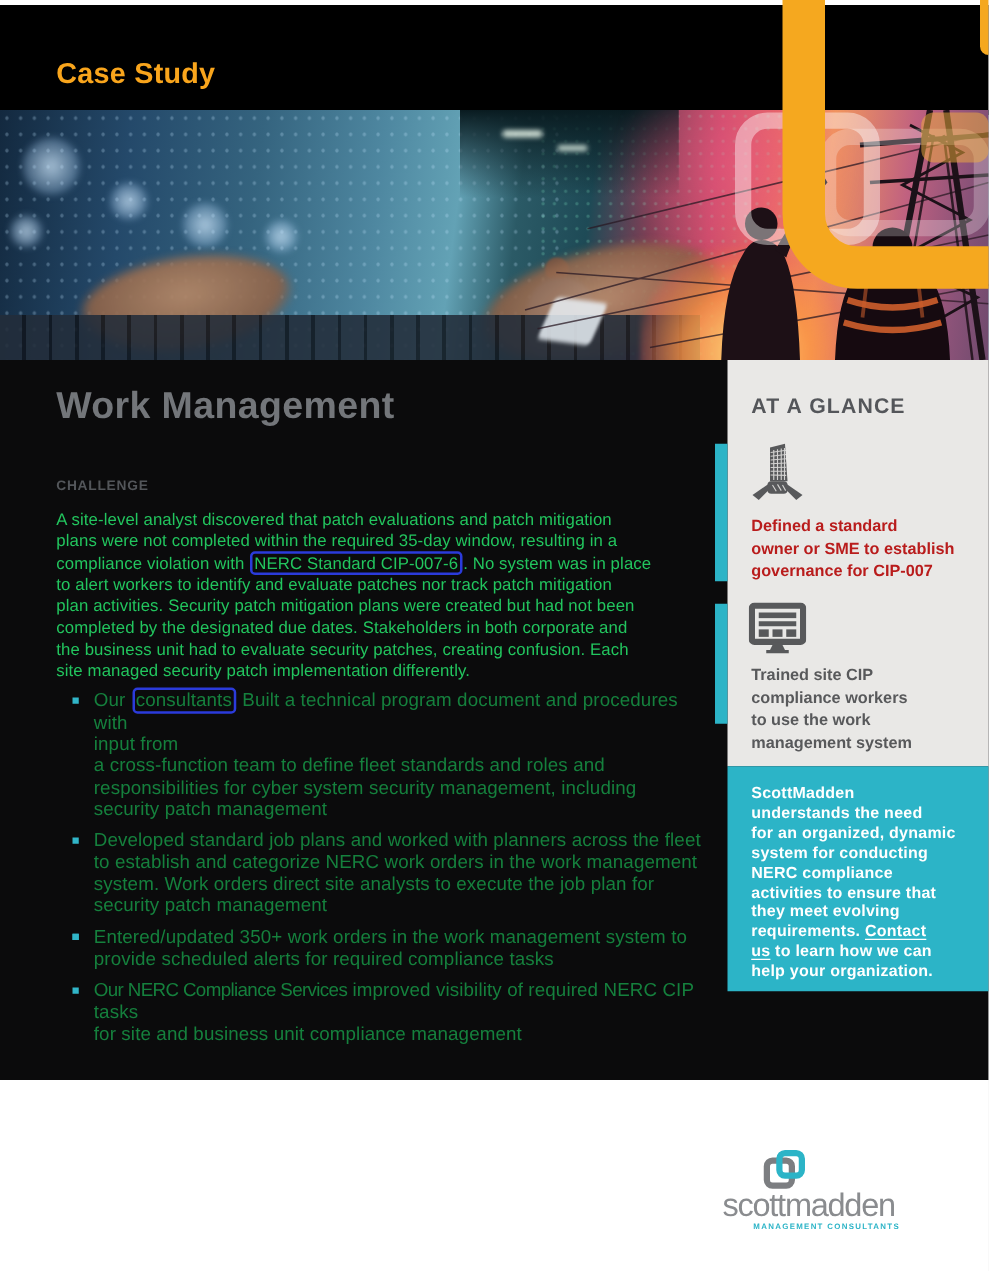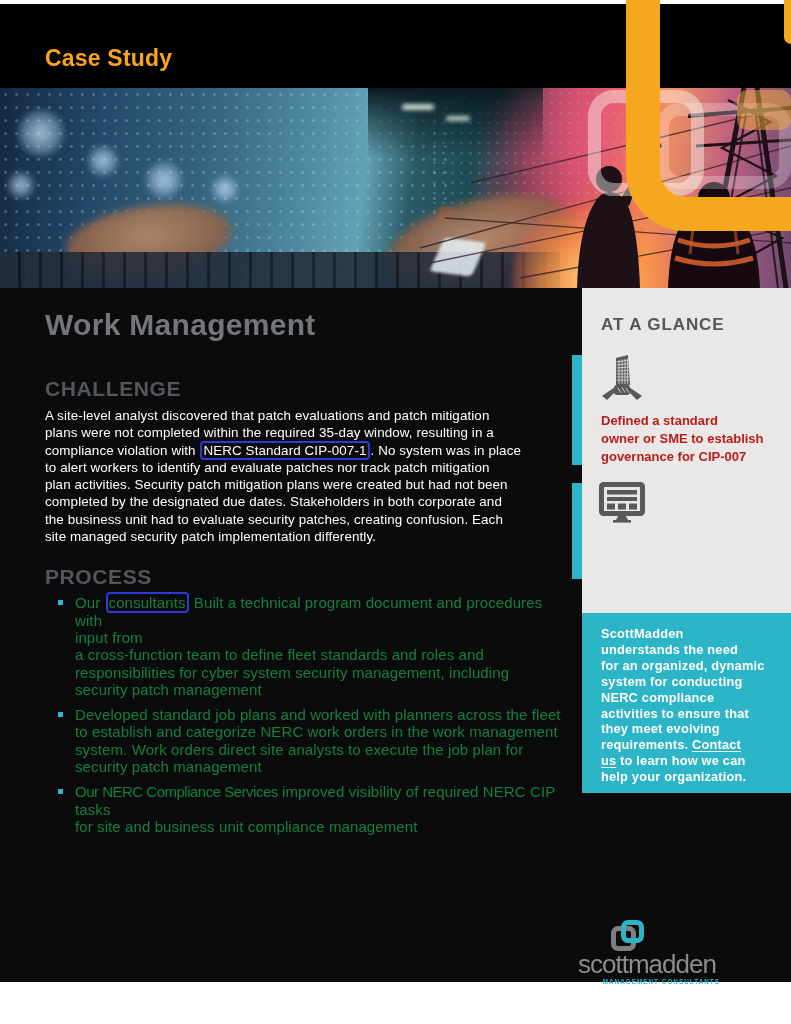--- a/index.html
+++ b/index.html
@@ -59,29 +59,29 @@
       border:13px solid rgba(255,255,255,.42);border-radius:26px;}
   .white-sq2{position:absolute;left:656px;top:103px;width:110px;height:60px;
       border:13px solid rgba(255,255,255,.25);border-radius:24px;}
   .yellow-fill-sq{position:absolute;left:737px;top:90px;width:54px;height:40px;
       background:rgba(243,176,60,.5);border-radius:10px;}
   .bracket{position:absolute;left:626px;top:-92px;width:340px;height:255px;
       border:34px solid #F5A81F;border-radius:60px;}
   .bracket-sliver{position:absolute;left:784px;top:0;width:7px;height:44px;background:#F5A81F;
       border-bottom-left-radius:10px;}
   
-  .content{position:absolute;left:0;top:288px;width:791px;height:694px;background:#0B0B0C;}
+  .content{position:absolute;left:0;top:288px;width:791px;height:576px;background:#0B0B0C;}
   .main{position:absolute;left:45px;top:0;width:522px;}
   .title{margin:0;padding-top:21px;font-size:30px;line-height:32px;font-weight:700;
       color:#73767A;letter-spacing:.3px;}
-  .sect{margin:0;font-size:21px;line-height:20px;font-weight:700;color:#53565A;letter-spacing:.6px;}
+  .sect{margin:0;font-size:11px;line-height:20px;font-weight:700;color:#53565A;letter-spacing:.6px;}
   .sect-challenge{margin-top:38px;}
   .sect-process{margin-top:22px;}
   .sect-results{margin-top:8px;}
-  .body-p{margin:8px 0 0;font-size:13.4px;line-height:17.3px;color:#ffffff;
+  .body-p{margin:8px 0 0;font-size:13.4px;line-height:17.3px;color:#22c55e;
       white-space:pre-line;letter-spacing:.1px;}
   .linkbox{border:2px solid #2B3BDB;border-radius:4px;padding:0 1px;margin:0 1px;cursor:pointer;}
   .blist{list-style:none;margin:0;padding:0;}
   .bitem{position:relative;padding-left:30px;margin-top:7px;font-size:15px;line-height:17.3px;
       color:#15803d;white-space:pre-line;letter-spacing:.1px;}
   .bitem+.bitem{margin-top:8px;}
   .blt{position:absolute;left:13px;top:6px;width:5px;height:5px;background:#31B5C8;}
   .condensed{letter-spacing:-.5px;}
   
   .sidebar{position:absolute;left:582px;top:0;width:209px;height:325px;background:#E9E8E6;}
@@ -188,42 +188,43 @@
   <div class="bracket-sliver"></div>
 
   <div class="content">
 
     <div class="main">
       <h1 class="title">Work Management</h1>
 
       <h2 class="sect sect-challenge">CHALLENGE</h2>
       <p class="body-p"><span>A site-level analyst discovered that patch evaluations and patch mitigation
 plans were not completed within the required 35-day window, resulting in a
-compliance violation with </span><span class="linkbox">NERC Standard CIP-007-1</span><span>. No system was in place
+compliance violation with </span><span class="linkbox">NERC Standard CIP-007-6</span><span>. No system was in place
 to alert workers to identify and evaluate patches nor track patch mitigation
 plan activities. Security patch mitigation plans were created but had not been
 completed by the designated due dates. Stakeholders in both corporate and
 the business unit had to evaluate security patches, creating confusion. Each
 site managed security patch implementation differently.</span></p>
 
-      <h2 class="sect sect-process">PROCESS</h2>
       <ul class="blist">
         <li class="bitem"><span class="blt"></span><span>Our </span><span class="linkbox">consultants</span><span> Built a technical program document and procedures with
 input from
 a cross-function team to define fleet standards and roles and
 responsibilities for cyber system security management, including
 security patch management</span></li>
         <li class="bitem"><span class="blt"></span><span>Developed standard job plans and worked with planners across the fleet
 to establish and categorize NERC work orders in the work management
 system. Work orders direct site analysts to execute the job plan for
 security patch management</span></li>
         <li class="bitem"><span class="blt"></span></li>
       </ul>
 
       <ul class="blist">
+        <li class="bitem"><span class="blt"></span><span>Entered/updated 350+ work orders in the work management system to
+provide scheduled alerts for required compliance tasks</span></li>
         <li class="bitem"><span class="blt"></span><span class="condensed">Our NERC Compliance Services</span><span> improved visibility of required NERC CIP tasks
 for site and business unit compliance management</span></li>
       </ul>
     </div>
 
     <div class="sidebar">
       <div class="accent accent1"></div>
       <div class="accent accent2"></div>
       <div class="aag">AT A GLANCE</div>
 
@@ -254,20 +255,24 @@
             <rect x="8" y="8" width="30" height="4.5"></rect>
             <rect x="8" y="15" width="30" height="4"></rect>
             <rect x="8" y="21.5" width="8" height="6"></rect>
             <rect x="19" y="21.5" width="8" height="6"></rect>
             <rect x="30" y="21.5" width="8" height="6"></rect>
             <path d="M20,32 L26,32 L29,38 L17,38 Z"></path>
             <rect x="14" y="38" width="18" height="2.6"></rect>
           </g>
         </svg>
       </div>
+      <div class="sb-text2">Trained site CIP
+compliance workers
+to use the work
+management system</div>
     </div>
 
     <div class="callout"><span>ScottMadden
 understands the need
 for an organized, dynamic
 system for conducting
 NERC compliance
 activities to ensure that
 they meet evolving
 requirements. </span><span class="callout-link">Contact

